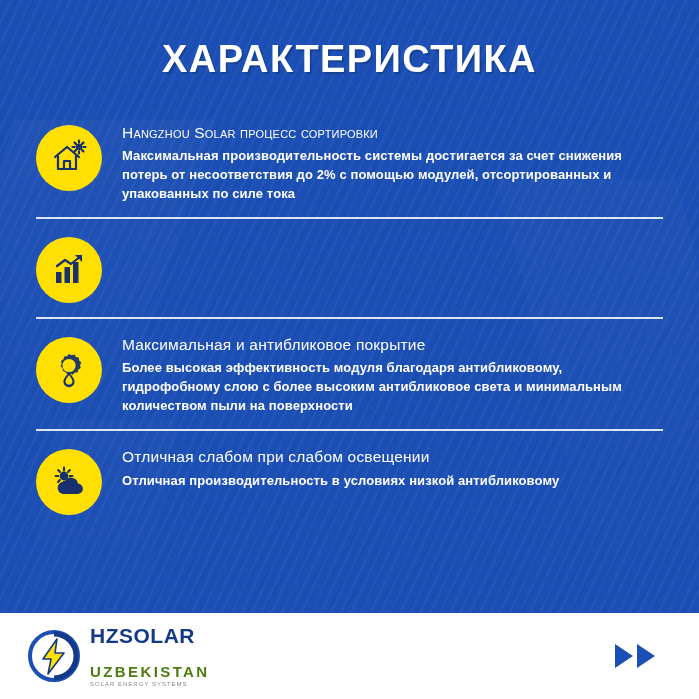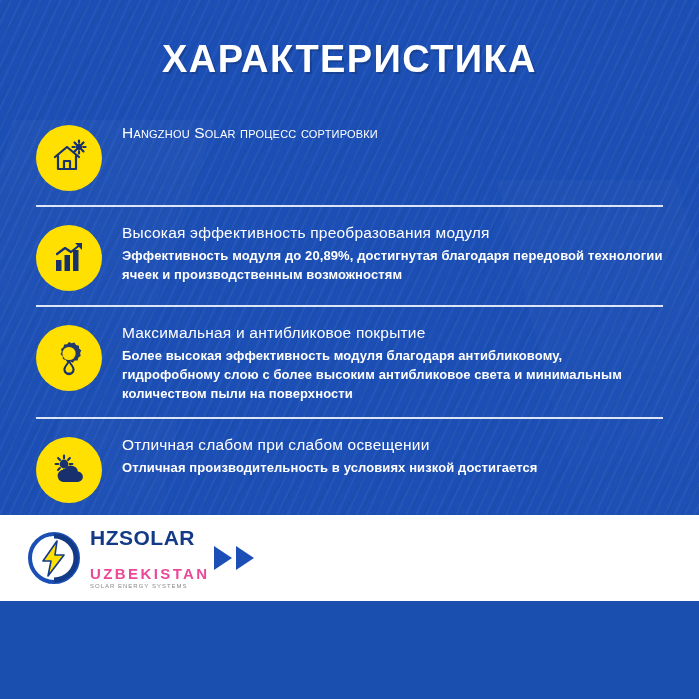--- a/index.html
+++ b/index.html
@@ -9,21 +9,21 @@
   body {
     width: 699px;
     height: 699px;
     font-family: "Liberation Sans", sans-serif;
     background: #1a4fb0;
     overflow: hidden;
   }
   .poster {
     position: relative;
     width: 699px;
-    height: 601px;
+    height: 699px;
     background: #1c4fb5;
     overflow: hidden;
   }
   
   .bg-texture {
     position: absolute;
     inset: 0;
     background:
       repeating-linear-gradient(115deg, rgba(255,255,255,0.035) 0px, rgba(255,255,255,0.035) 2px, rgba(255,255,255,0) 2px, rgba(255,255,255,0) 9px),
       repeating-linear-gradient(-60deg, rgba(0,0,0,0.03) 0px, rgba(0,0,0,0.03) 3px, rgba(0,0,0,0) 3px, rgba(0,0,0,0) 14px);
@@ -114,20 +114,21 @@
   }
 
   
   .footer {
     position: absolute;
     left: 0; right: 0; bottom: 0;
     height: 86px;
     background: #ffffff;
     display: flex;
     align-items: center;
+    justify-content: space-between;
     padding: 0 26px;
     box-sizing: border-box;
   }
   .brand {
     display: flex;
     align-items: center;
   }
   .brand-mark {
     width: 56px; height: 56px;
     margin-right: 8px;
@@ -136,21 +137,21 @@
   .brand-text { line-height: 1; }
   .brand-name {
     font-size: 21px;
     font-weight: bold;
     color: #123a86;
     letter-spacing: 0.5px;
   }
   .brand-sub {
     font-size: 15px;
     font-weight: bold;
-    color: #ec4899;
+    color: #4d7c0f;
     letter-spacing: 2.4px;
     margin-top: 18px;
   }
   .brand-tag {
     font-size: 6px;
     color: #8a8a8a;
     letter-spacing: 1px;
     margin-top: 2px;
   }
   .arrows {
@@ -179,41 +180,38 @@
             <path d="M6 19 L18 9 L30 19"></path>
             <path d="M9 18 V31 H27 V18"></path>
             <rect x="15" y="23" width="6" height="8"></rect>
             <circle cx="30" cy="9" r="3.2" fill="#18306e" stroke="none"></circle>
             <path d="M30 2.5 v2.2 M30 13.3 v2.2 M23.5 9 h2.2 M34.3 9 h2.2 M25.5 4.5 l1.6 1.6 M32.9 11.9 l1.6 1.6 M34.5 4.5 l-1.6 1.6 M27.1 11.9 l-1.6 1.6"></path>
           </g>
         </svg>
       </div>
       <div class="feature-body">
         <div class="feature-title small-caps">Hangzhou Solar процесс сортировки</div>
+        <div class="feature-text">Максимальная производительность системы достигается за счет снижения потерь от несоответствия до 2% с помощью модулей, отсортированных и упакованных по силе тока</div>
       </div>
     </div>
 
     <div class="feature">
       <div class="icon-badge">
         <svg width="40" height="40" viewBox="0 0 40 40">
           <g fill="#18306e">
             <rect x="7" y="22" width="5.5" height="11"></rect>
             <rect x="15.5" y="17" width="5.5" height="16"></rect>
             <rect x="24" y="12" width="5.5" height="21"></rect>
           </g>
           <g fill="none" stroke="#18306e" stroke-width="2.2" stroke-linecap="round" stroke-linejoin="round">
             <path d="M8 16 L16 10 L22 14 L32 6"></path>
           </g>
           <path d="M33 5 L33 12 L26 5 Z" fill="#18306e"></path>
         </svg>
       </div>
-      <div class="feature-body">
-        <div class="feature-title">Высокая эффективность преобразования модуля</div>
-        <div class="feature-text">Эффективность модуля до 20,89%, достигнутая благодаря передовой технологии ячеек и производственным возможностям</div>
-      </div>
     </div>
 
     <div class="feature">
       <div class="icon-badge">
         <svg width="40" height="40" viewBox="0 0 40 40">
           <g fill="#18306e">
             <path d="M20 4 l2.6 1.2 2.8-.6 1.7 2.3 2.8.8.2 2.9 2.2 1.9-1.2 2.6.6 2.8-2.3 1.7-.8 2.8-2.9.2-1.9 2.2-2.6-1.2-2.8.6-1.7-2.3-2.8-.8-.2-2.9-2.2-1.9 1.2-2.6-.6-2.8 2.3-1.7.8-2.8 2.9-.2z" opacity="0.95"></path>
           </g>
           <circle cx="20" cy="15.5" r="6.6" fill="#ffe000"></circle>
           <path d="M20 22 c-4 5.2 -5.6 7.4 -5.6 9.6 a5.6 5.6 0 0 0 11.2 0 c0 -2.2 -1.6 -4.4 -5.6 -9.6 z" fill="#18306e"></path>
@@ -231,21 +229,21 @@
         <svg width="40" height="40" viewBox="0 0 40 40">
           <g fill="none" stroke="#18306e" stroke-width="2.1" stroke-linecap="round">
             <circle cx="15" cy="14" r="4.4" fill="#18306e" stroke="none"></circle>
             <path d="M15 5.6 v2.6 M15 19.8 v1.2 M6.6 14 h2.6 M20.8 14 h2.6 M9.1 8.1 l1.9 1.9 M19.1 18.1 l1.9 1.9 M20.9 8.1 l-1.9 1.9 M10.9 18.1 l-1.9 1.9"></path>
           </g>
           <path d="M14 32 h14.5 a5.2 5.2 0 0 0 .4 -10.4 a7 7 0 0 0 -13.3 -1.9 A5.2 5.2 0 0 0 14 32 z" fill="#18306e"></path>
         </svg>
       </div>
       <div class="feature-body">
         <div class="feature-title">Отличная слабом при слабом освещении</div>
-        <div class="feature-text">Отличная производительность в условиях низкой достигается</div>
+        <div class="feature-text">Отличная производительность в условиях низкой антибликовому</div>
       </div>
     </div>
 
   </div>
 
   <div class="footer">
     <div class="brand">
       <div class="brand-mark">
         <svg width="56" height="56" viewBox="0 0 56 56">
           <circle cx="28" cy="28" r="24" fill="none" stroke="#1c4fb5" stroke-width="4"></circle>

